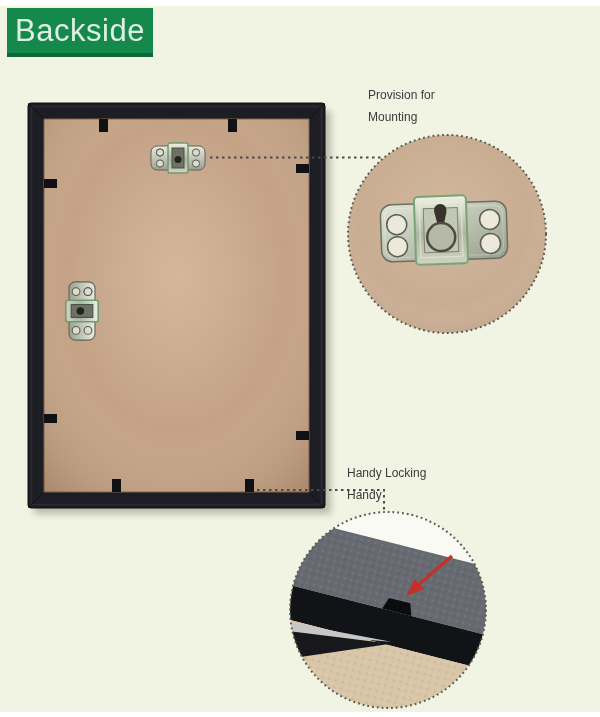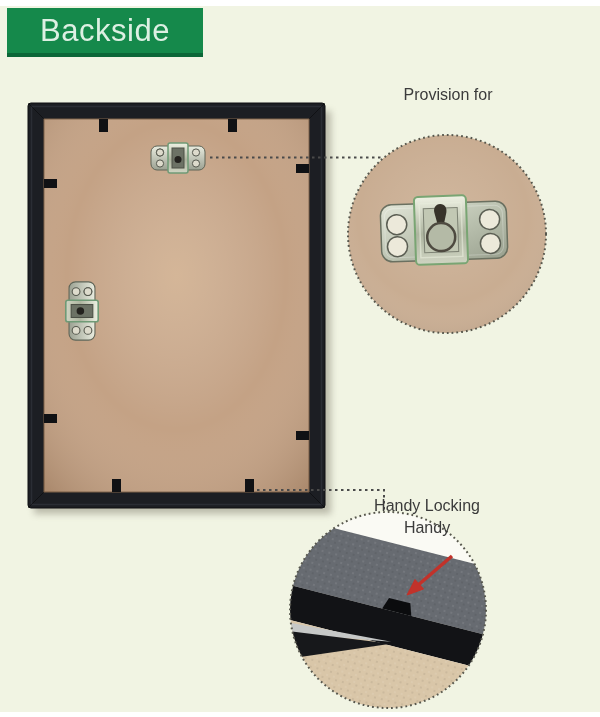--- a/index.html
+++ b/index.html
@@ -7,33 +7,33 @@
     width:600px; height:717px; position:relative; overflow:hidden;
     background:#ffffff;
     font-family:"Liberation Sans", sans-serif;
   }
   .canvas {
     position:absolute; left:0; top:6px; width:600px; height:706px;
     background:var(--background,#f1f4e3);
   }
   svg.scene { position:absolute; left:0; top:0; display:block; }
   .banner {
-    position:absolute; left:7px; top:8px; width:196px; height:45px;
+    position:absolute; left:7px; top:8px; width:146px; height:45px;
     background:var(--banner-green,#15894b);
     border-bottom:4px solid var(--banner-green-dark,#0c6738);
     color:var(--banner-text,#ddf0e3);
     font-size:31px; letter-spacing:.5px;
     display:flex; align-items:center; justify-content:center;
   }
   .callout {
-    position:absolute; width:160px; text-align:center;
-    font-size:16px; line-height:22px; color:var(--label-text,#3b3b3b);
+    position:absolute; width:160px; text-align:left;
+    font-size:12px; line-height:22px; color:var(--label-text,#3b3b3b);
   }
   #mounting-label { left:368px; top:84px; }
-  #locking-label  { left:347px; top:462px;margin-top:33px; }
+  #locking-label  { left:347px; top:462px; }
 
   .leader { stroke:var(--leader-line,#4a4a4a); stroke-width:2; stroke-dasharray:2.5 3.5; fill:none; }
   .rim    { stroke:#57574d; stroke-width:2; stroke-dasharray:1.8 3; fill:none; }
   .frame-outer { fill:var(--frame-black,#1c1e23); stroke:#0e0f12; stroke-width:1; }
   .backing     { fill:var(--backing-tan,#c4a285); stroke:#7c6148; stroke-width:1; }
   .tab         { fill:#101114; }
   .inset-bg    { fill:var(--inset-tan,#c9ad92); }
   .arrow       { stroke:var(--arrow-red,#c2322a); fill:var(--arrow-red,#c2322a); }
 </style>
 </head>
@@ -165,18 +165,19 @@
     <circle class="rim" cx="388" cy="610" r="98"></circle>
   </g>
 </svg>
 
 <div class="banner">
   <span>Backside</span>
 </div>
 
 <div class="callout" id="mounting-label">
   <div>Provision for</div>
+  <div>Mounting</div>
 </div>
 
 <div class="callout" id="locking-label">
   <div>Handy Locking</div>
   <div>Handy</div>
 </div>
 
 </body></html>

